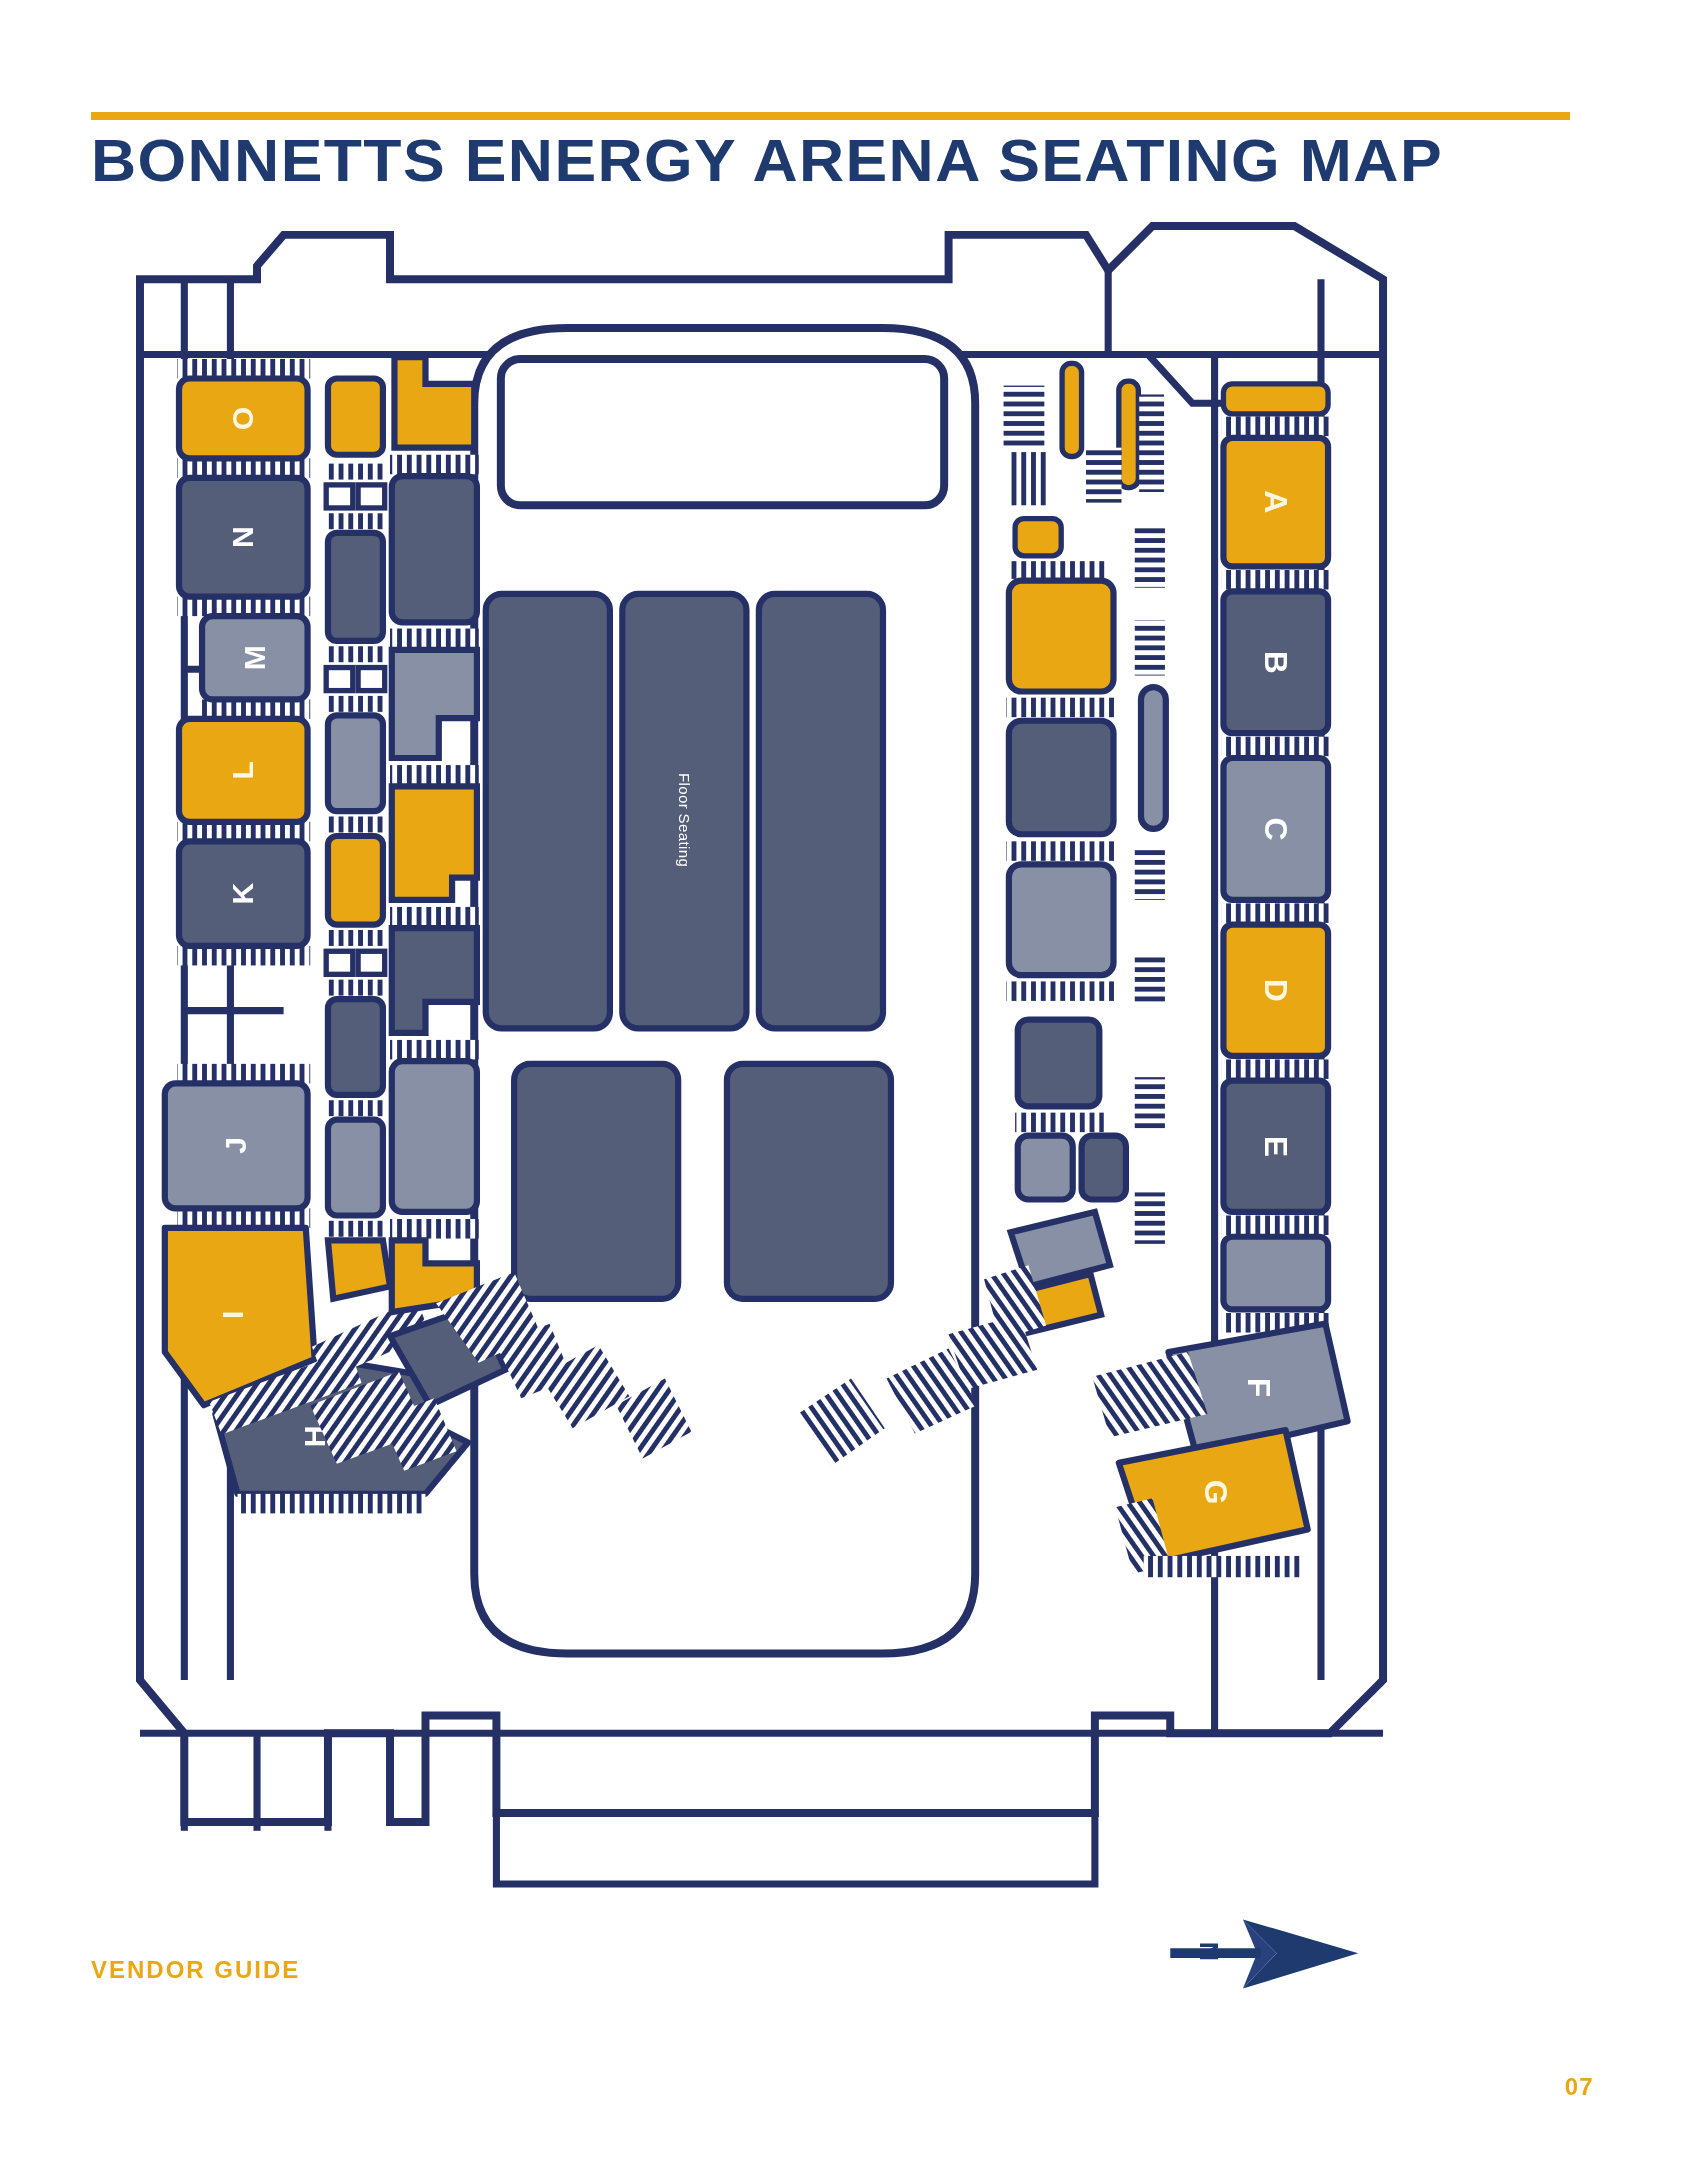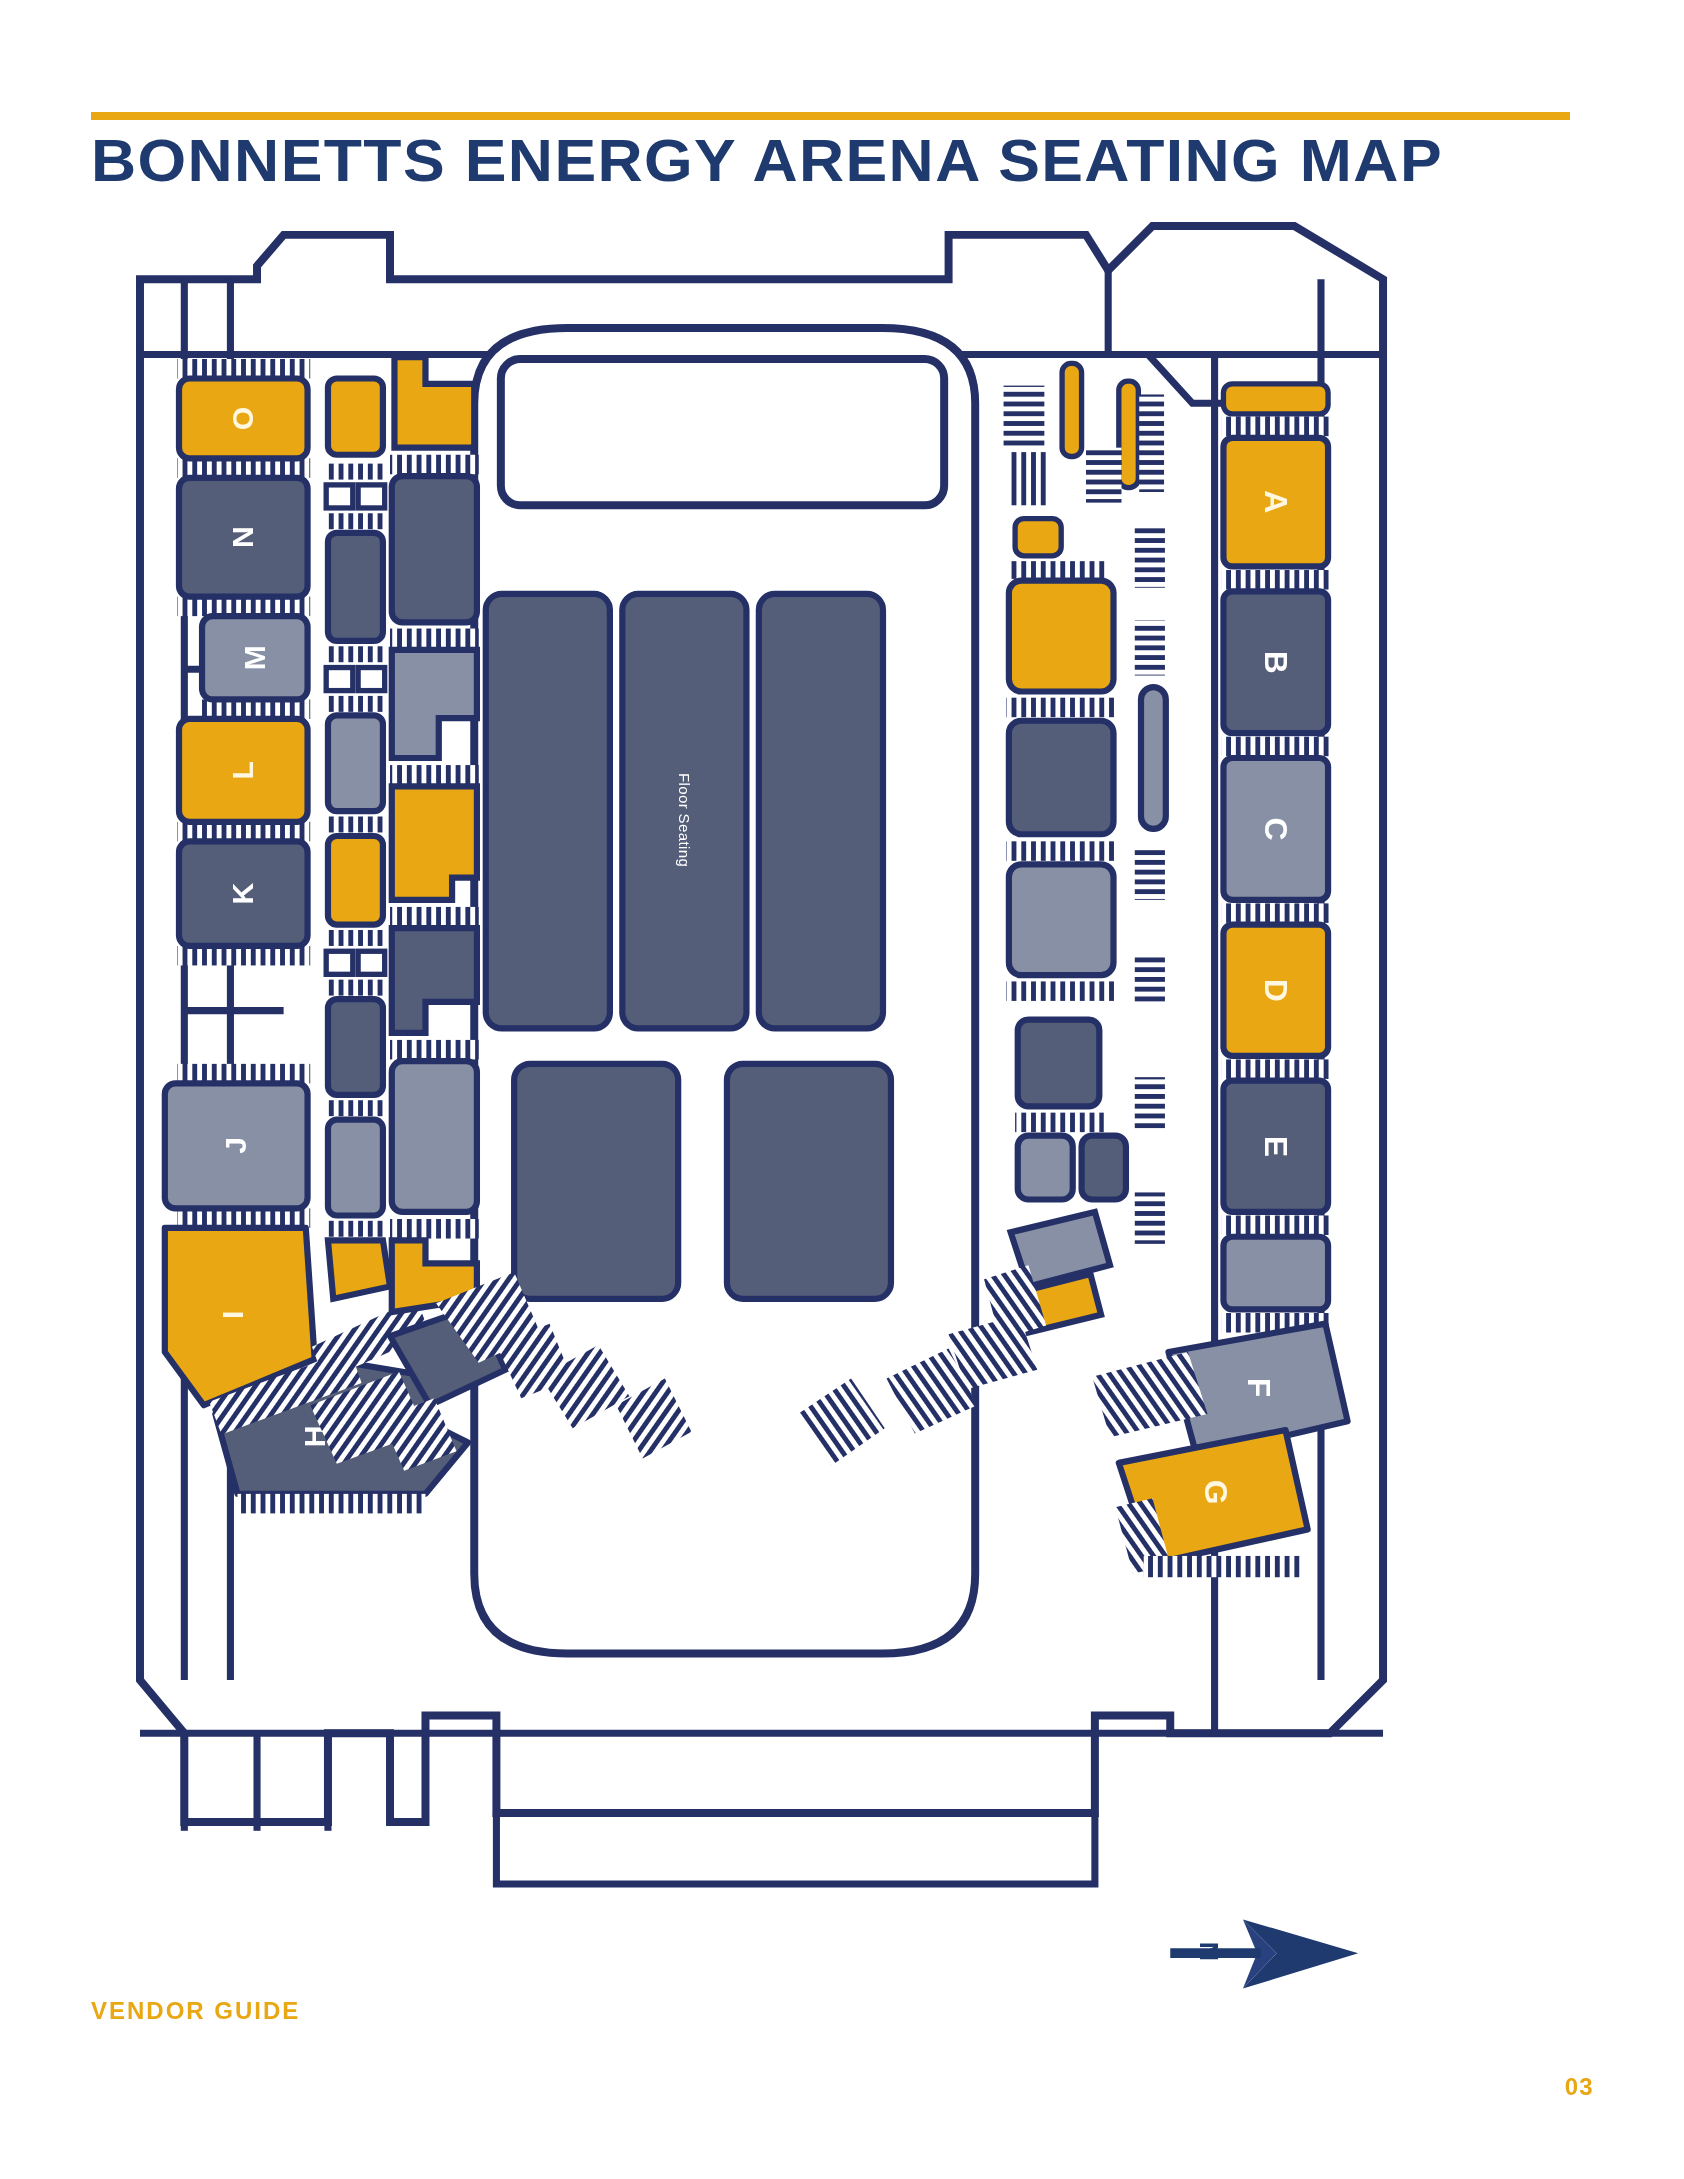--- a/index.html
+++ b/index.html
@@ -31,21 +31,21 @@
   }
 
   
   .map-wrap{
     position:absolute;left:124px;top:226px;width:1330px;height:1658px;
   }
   .map-wrap svg{display:block;width:100%;height:100%;overflow:visible;}
 
   
   .footer-left{
-    position:absolute;left:91px;top:1997px;
+    position:absolute;left:91px;top:1956px;
     color:#E8A713;font-weight:bold;font-size:24px;letter-spacing:2px;
     font-family:"Liberation Sans Narrow","Liberation Sans",sans-serif;
   }
   .footer-right{
     position:absolute;right:91px;top:2073px;
     color:#E8A713;font-weight:bold;font-size:24px;letter-spacing:1.3px;
     font-family:"Liberation Sans Narrow","Liberation Sans",sans-serif;
   }
 
   text.seclbl{
@@ -347,16 +347,16 @@
         <path d="M 40 0 L 170 38 L 40 78 L 78 38 Z" fill="#1E3A6E"></path>
         <path d="M 40 0 L 78 38 L 40 78 L 56 38 Z" fill="#2A4180"></path>
         <line x1="-42" y1="38" x2="60" y2="38" stroke="#1E3A6E" stroke-width="11"></line>
         <text class="compass" x="2" y="36" transform="rotate(90 2 36)">N</text>
       </g>
 
     </svg>
   </div>
 
   <div class="footer-left">VENDOR GUIDE</div>
-  <div class="footer-right">03</div>
+  <div class="footer-right">07</div>
 
 </div>
 
 
 </body></html>

